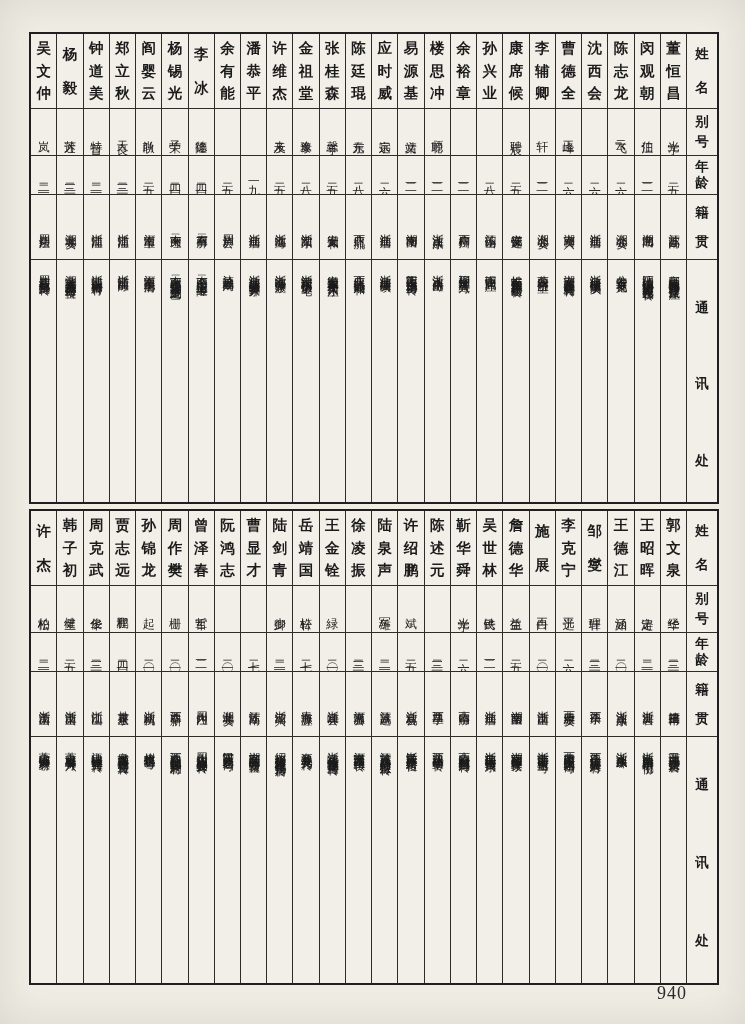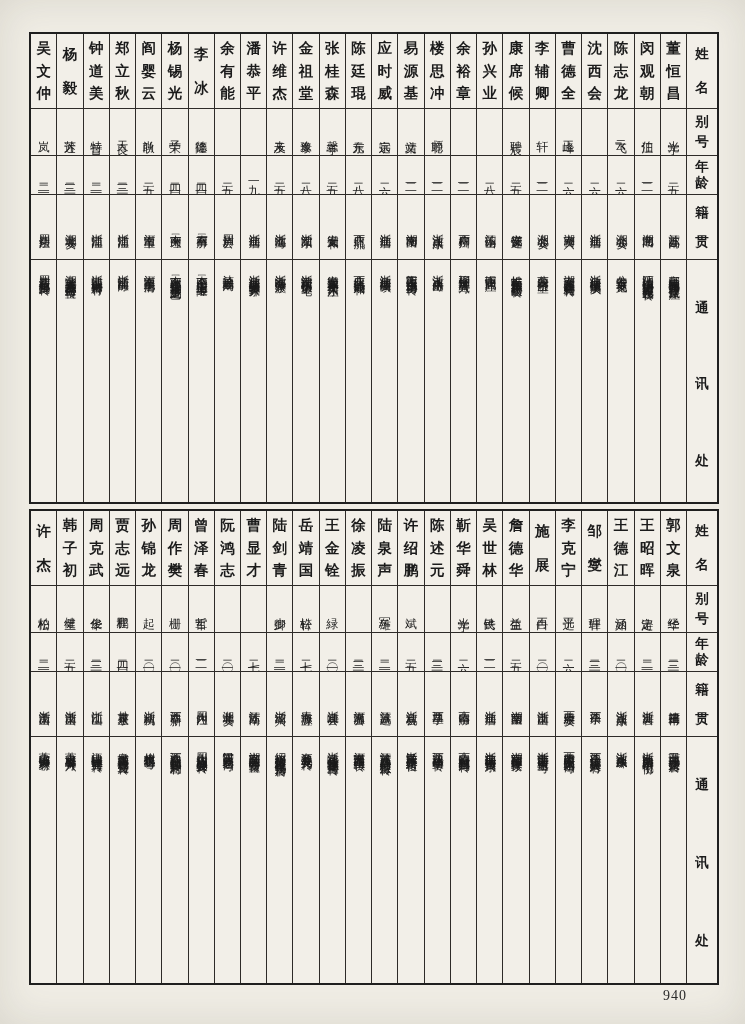--- a/index.html
+++ b/index.html
@@ -46,21 +46,21 @@
   .v.small { font-size:11.5px; letter-spacing:1px; }
   .spread {
     display:flex; flex-direction:column;
     justify-content:space-around; align-items:center;
     height:100%; width:100%; line-height:1; padding:3px 0; box-sizing:border-box;
   }
   .name .spread { font-weight:700; font-size:14.5px; }
   .h .spread { font-weight:700; font-size:13.5px; }
   .page-number {
     position:absolute; right:58px; bottom:20px;
-    font-size:14px; letter-spacing:1px; color:#2a2a2a;
+    font-size:18px; letter-spacing:1px; color:#2a2a2a;
     font-family:"Liberation Serif","DejaVu Serif",serif;
   }
 </style>
 </head>
 <body>
 
 <div class="paper">
   <div class="dir-table sec-top" id="section-0">
       <div class="col header-col">
         <div class="cell h r-name">

